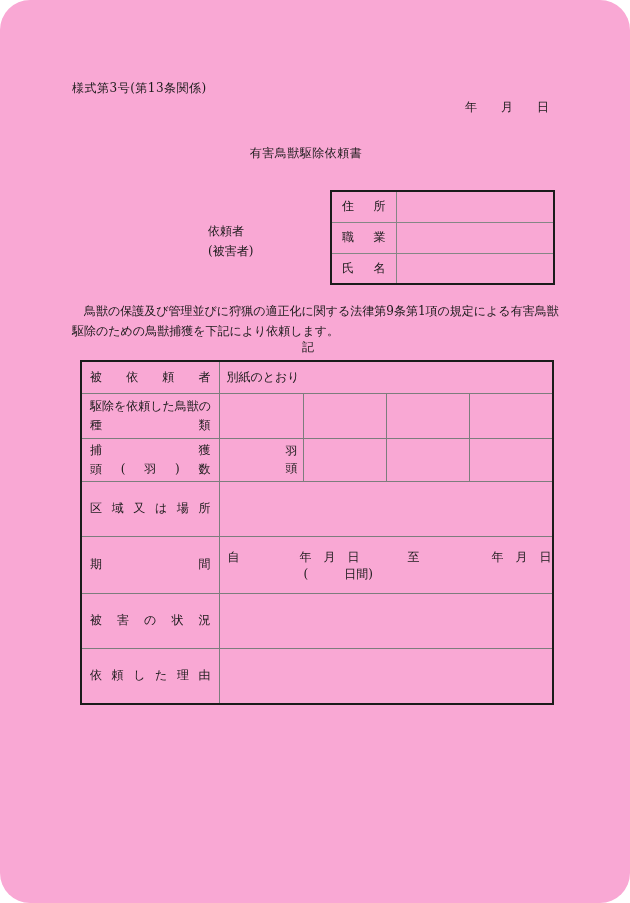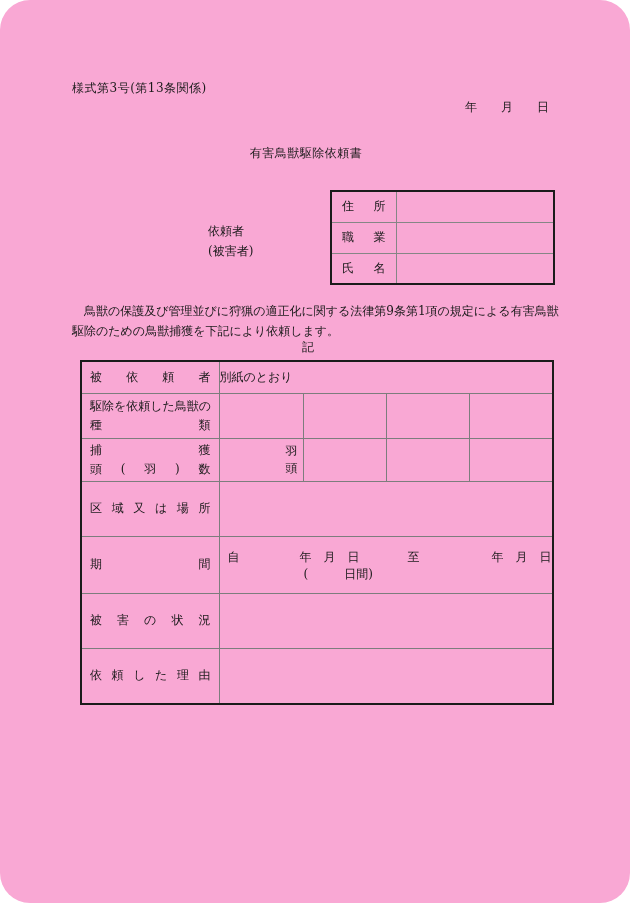--- a/index.html
+++ b/index.html
@@ -49,21 +49,21 @@
   .main-table th { width:138px; padding:0 8px; }
   .r1 th, .r1 td { height:32px; }
   .r2 th, .r2 td { height:45px; }
   .r3 th, .r3 td { height:43px; }
   .r4 th, .r4 td { height:55px; }
   .r5 th, .r5 td { height:57px; }
   .r6 th, .r6 td { height:55px; }
   .r7 th, .r7 td { height:56px; }
 
   .just { display:flex; justify-content:space-between; line-height:19px; }
-  .val  { }
+  .val  { padding-left:7px; }
 
   .unit-cell { text-align:right; padding-right:5px; line-height:17px; }
 
   .period-cell { vertical-align:top; padding:2px 0 0 8px; }
   .pline { white-space:pre; line-height:17px; }
   .pline2 { margin-left:76px; }
 </style>
 </head>
 <body>
 

